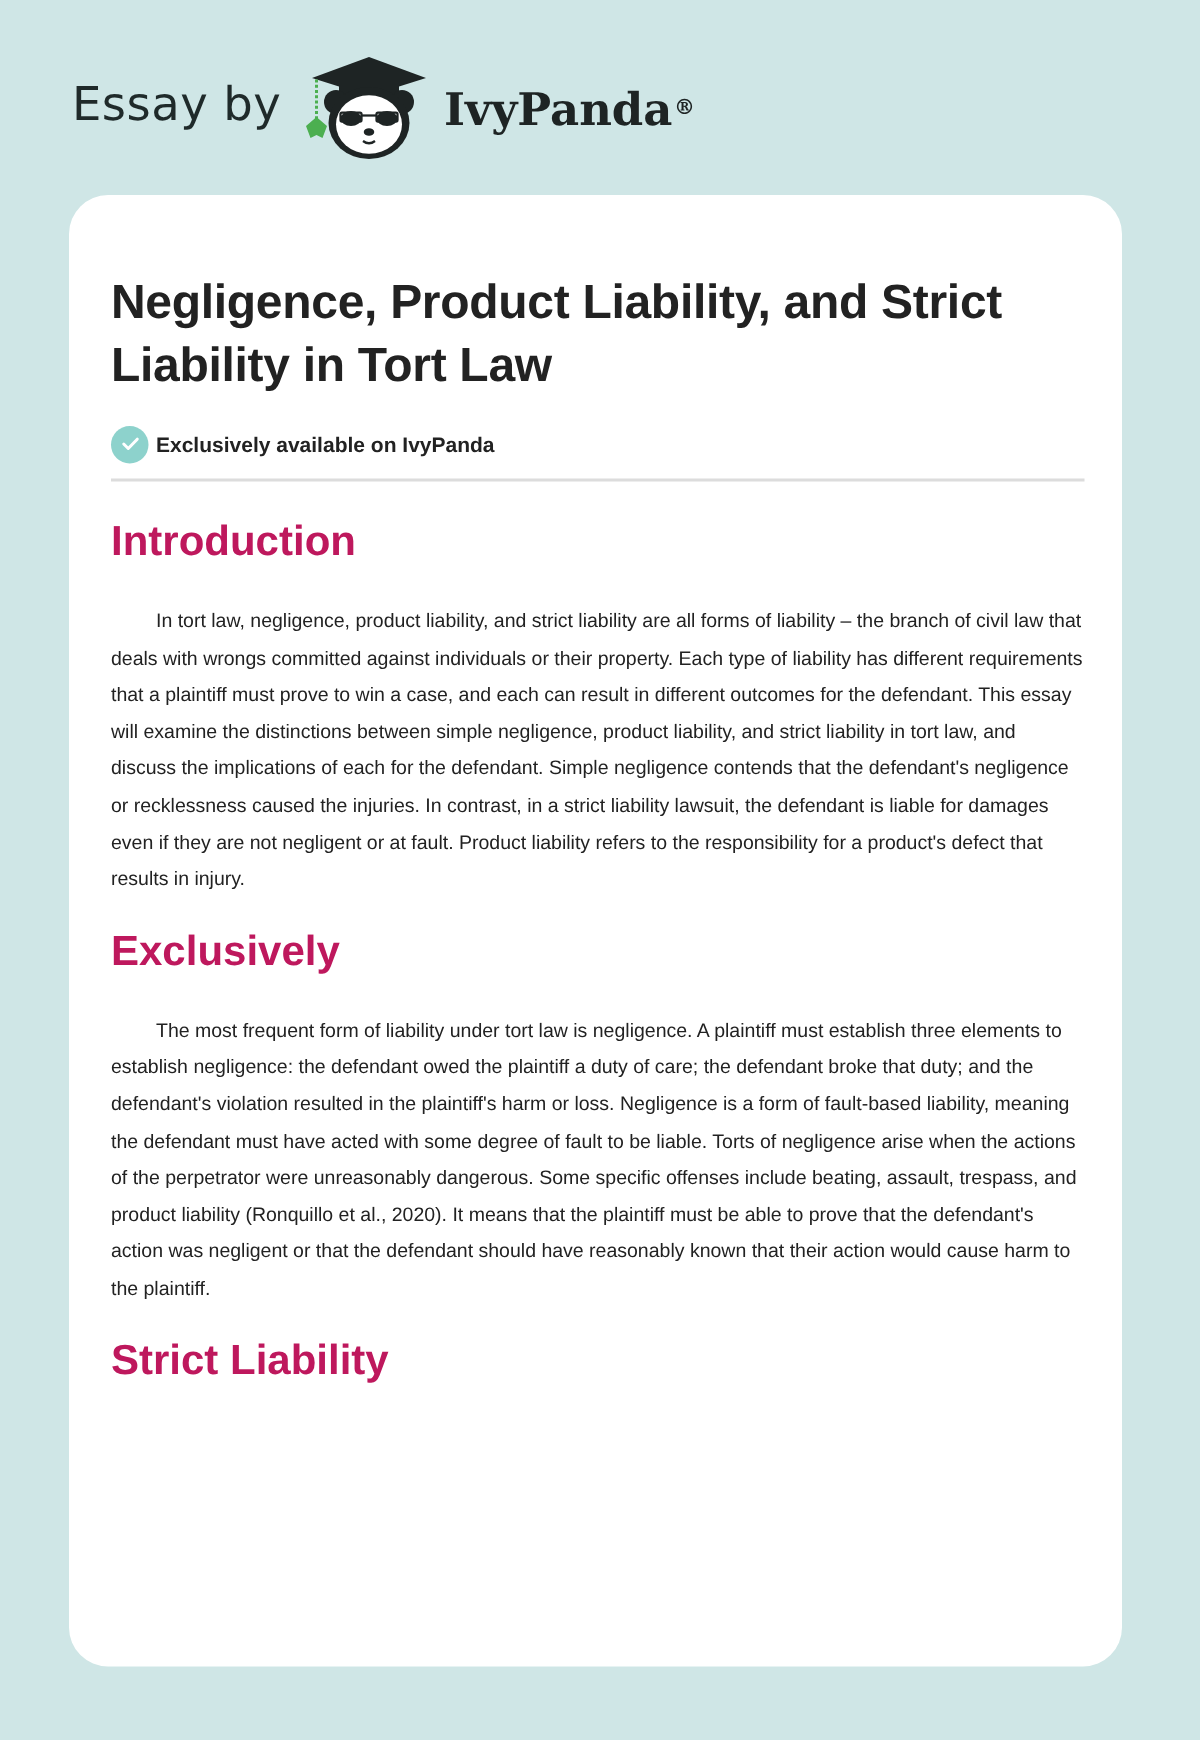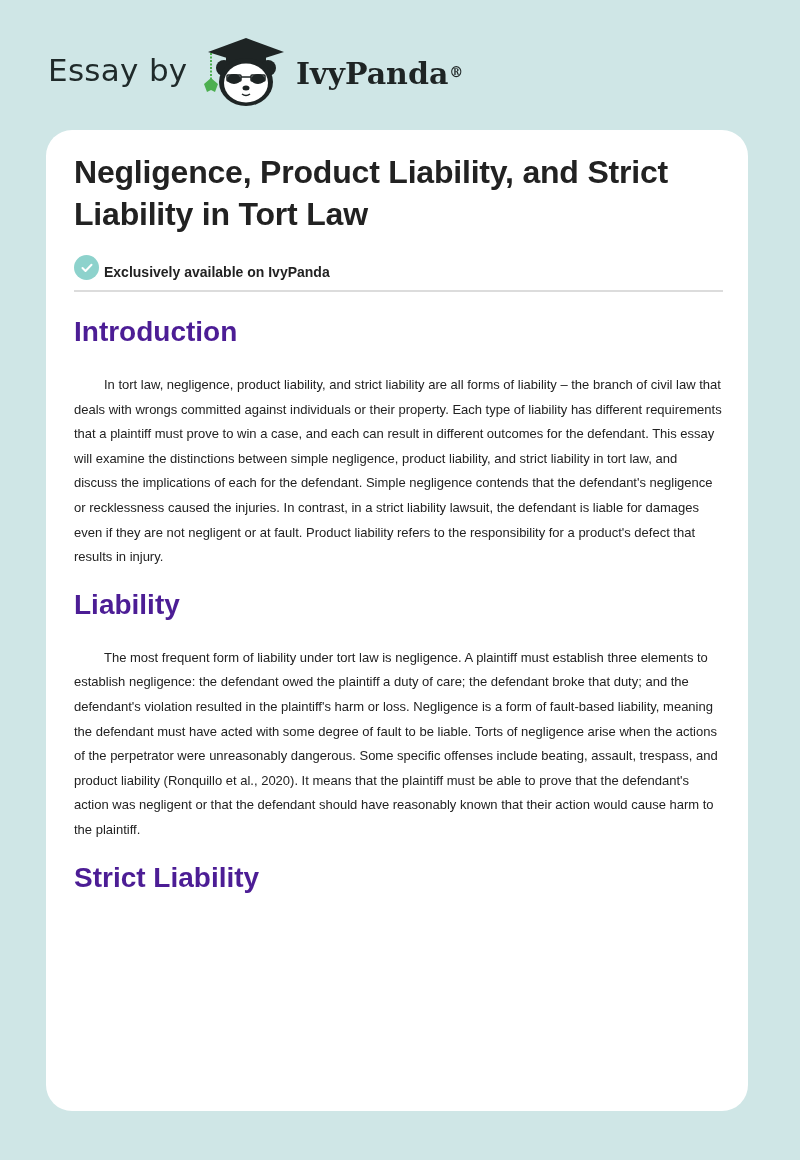--- a/index.html
+++ b/index.html
@@ -50,33 +50,33 @@
     .card {
       position: absolute;
       left: 46px; top: 130px;
       width: 702px; height: 981px;
       background: #ffffff;
       border-radius: 26px;
       overflow: hidden;
     }
     .card-inner {
       position: absolute;
-      left: 28px; top: 21px;
+      left: 28px; top: 50px;
       width: 650px;
     }
     .title {
       font-size: 32px;
       font-weight: bold;
       line-height: 42px;
       color: #222;
       letter-spacing: -0.2px;
     }
     .badge-row {
       display: flex;
-      align-items: flex-end;
+      align-items: center;
       margin-top: 19px;
       height: 26px;
     }
     .badge-check {
       width: 25px; height: 25px;
       border-radius: 50%;
       background: #8dd2cc;
       display: flex;
       align-items: center;
       justify-content: center;
@@ -91,21 +91,21 @@
     .divider {
       margin-top: 10px;
       width: 649px;
       height: 2px;
       background: #dcdcdc;
     }
     .section-heading {
       font-size: 28px;
       font-weight: bold;
       line-height: 34px;
-      color: #4c1d95;
+      color: #be185d;
     }
     .h-intro { margin-top: 23px; }
     .h-next { margin-top: 18px; }
     .para {
       font-size: 13px;
       line-height: 24.6px;
       color: #222;
       text-indent: 30px;
       margin-top: 24px;
       width: 650px;
@@ -161,21 +161,21 @@
     </div>
 
     <div class="divider"></div>
 
     <section>
       <h2 class="section-heading h-intro">Introduction</h2>
       <p class="para">In tort law, negligence, product liability, and strict liability are all forms of liability – the branch of civil law that deals with wrongs committed against individuals or their property. Each type of liability has different requirements that a plaintiff must prove to win a case, and each can result in different outcomes for the defendant. This essay will examine the distinctions between simple negligence, product liability, and strict liability in tort law, and discuss the implications of each for the defendant. Simple negligence contends that the defendant's negligence or recklessness caused the injuries. In contrast, in a strict liability lawsuit, the defendant is liable for damages even if they are not negligent or at fault. Product liability refers to the responsibility for a product's defect that results in injury.</p>
     </section>
 
     <section>
-      <h2 class="section-heading h-next">Liability</h2>
+      <h2 class="section-heading h-next">Exclusively</h2>
       <p class="para">The most frequent form of liability under tort law is negligence. A plaintiff must establish three elements to establish negligence: the defendant owed the plaintiff a duty of care; the defendant broke that duty; and the defendant's violation resulted in the plaintiff's harm or loss. Negligence is a form of fault-based liability, meaning the defendant must have acted with some degree of fault to be liable. Torts of negligence arise when the actions of the perpetrator were unreasonably dangerous. Some specific offenses include beating, assault, trespass, and product liability (Ronquillo et al., 2020). It means that the plaintiff must be able to prove that the defendant's action was negligent or that the defendant should have reasonably known that their action would cause harm to the plaintiff.</p>
     </section>
 
     <section>
       <h2 class="section-heading h-next">Strict Liability</h2>
     </section>
   </div>
 </div>
 
 </body></html>

